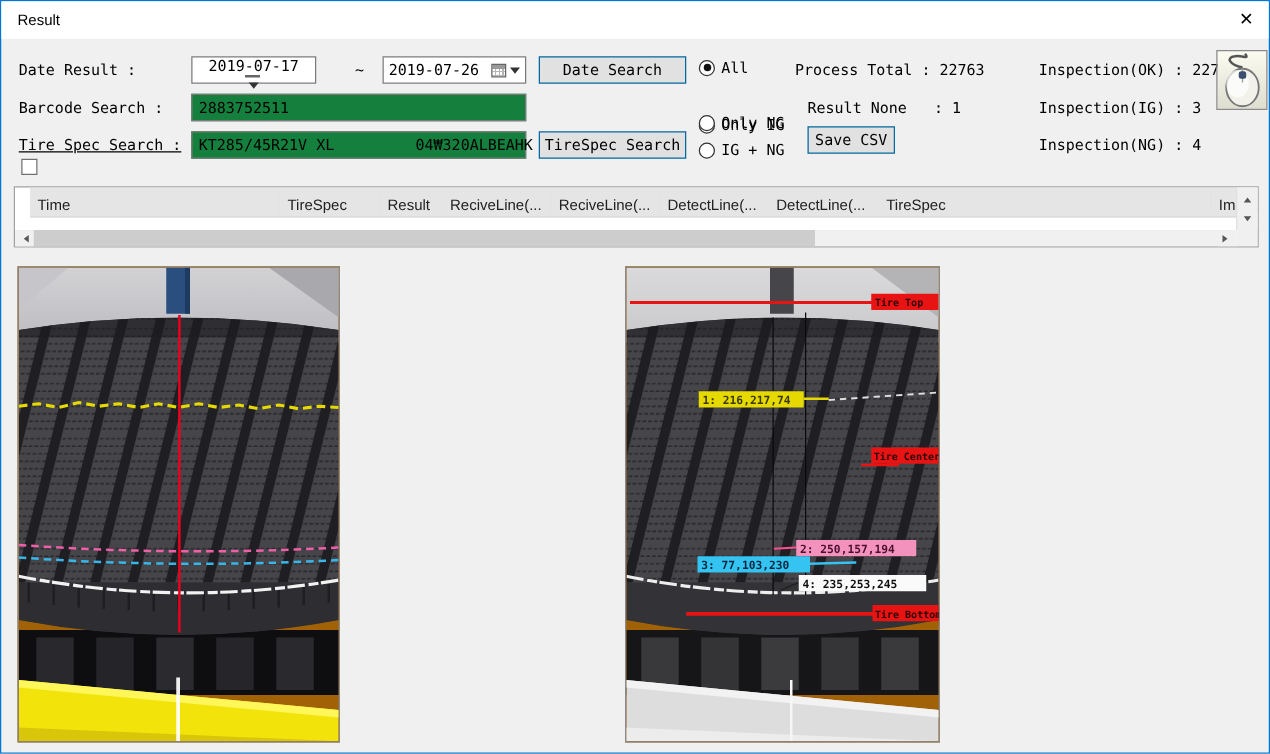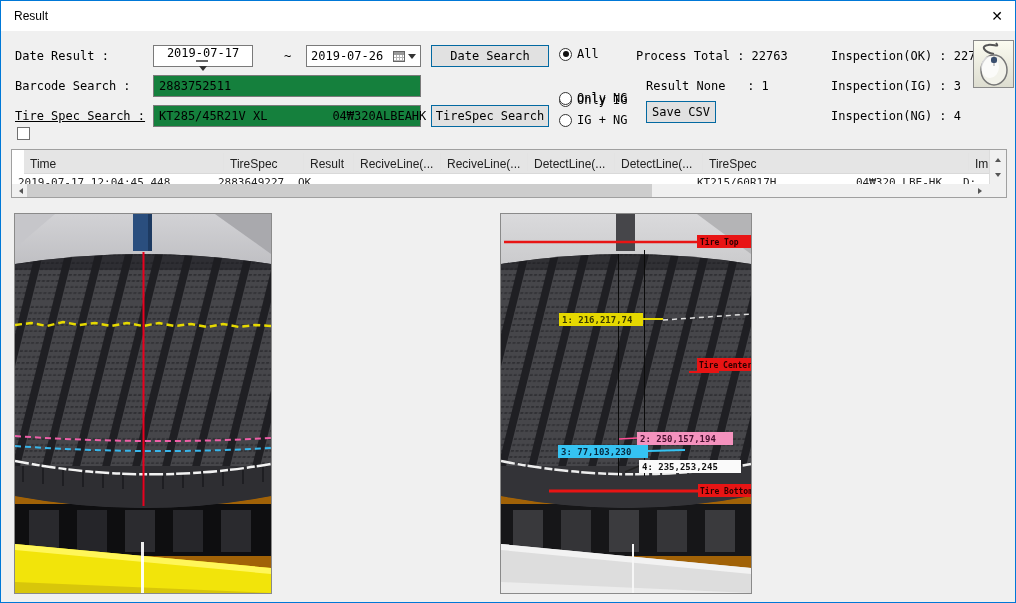--- a/index.html
+++ b/index.html
@@ -135,33 +135,20 @@
       <div class="g-hc" style="width:200px">Time</div>
       <div class="g-hc" style="width:80px">TireSpec</div>
       <div class="g-hc" style="width:50px">Result</div>
       <div class="g-hc" style="width:87px">ReciveLine(...</div>
       <div class="g-hc" style="width:87px">ReciveLine(...</div>
       <div class="g-hc" style="width:87px">DetectLine(...</div>
       <div class="g-hc" style="width:88px">DetectLine(...</div>
       <div class="g-hc" style="width:266px">TireSpec</div>
       <div class="g-hc" style="width:32px;border-right:none">Im</div>
     </div>
-    <div class="g-body">
-      <div class="g-row">
-        <div class="g-c" style="width:200px">2019-07-17 12:04:45.448</div>
-        <div class="g-c" style="width:80px">2883649227</div>
-        <div class="g-c" style="width:50px">OK</div>
-        <div class="g-c" style="width:87px"></div>
-        <div class="g-c" style="width:87px"></div>
-        <div class="g-c" style="width:87px"></div>
-        <div class="g-c" style="width:88px"></div>
-        <div class="g-c" style="width:266px">KT215/60R17H            04₩320 LBE-HK</div>
-        <div class="g-c" style="width:32px">D:</div>
-      </div>
-    </div>
     <div class="hscroll">
       <div class="sq-btn" style="position:absolute;left:0;">
           <span class="arr-l"></span>
         </div>
       <div class="hthumb"></div>
       <div class="sq-btn" style="position:absolute;right:0;">
           <span class="arr-r"></span>
         </div>
     </div>
     <div class="vscroll">

